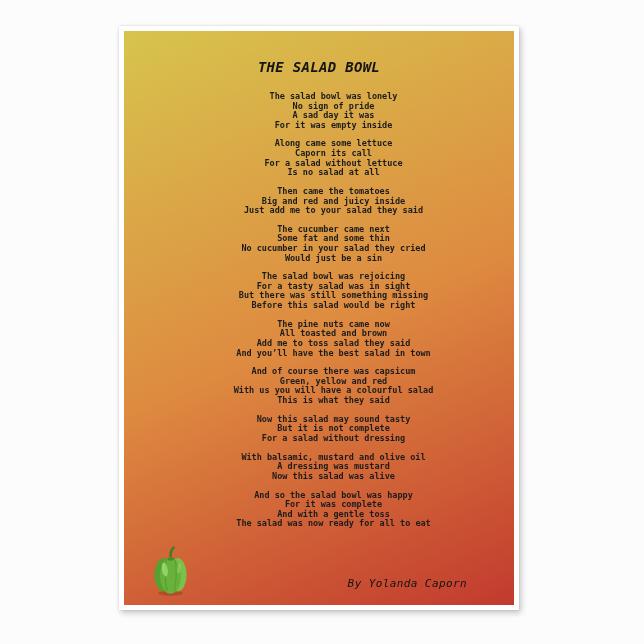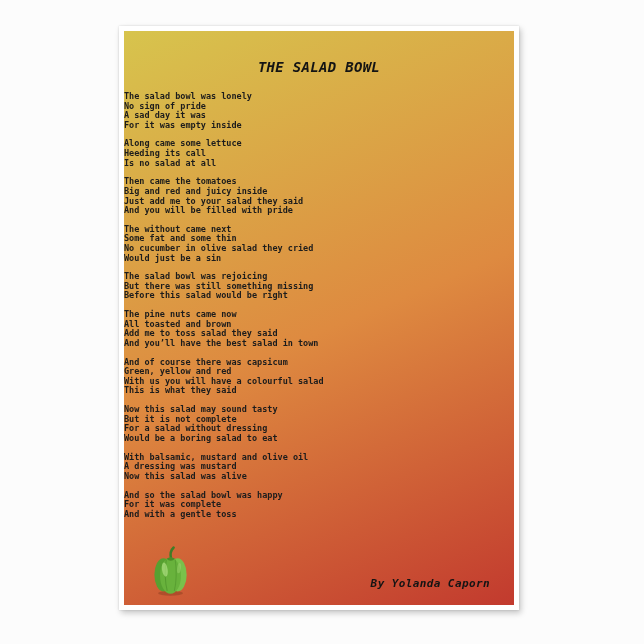--- a/index.html
+++ b/index.html
@@ -38,44 +38,46 @@
     margin: 28px 0 17px 0;
     text-align: center;
     font-style: italic;
     font-weight: bold;
     font-size: 14px;
     line-height: 16px;
     letter-spacing: 0.3px;
     color: #141414;
   }
   .poem {
+    text-align: center;
     font-weight: bold;
     font-size: 8.5px;
     line-height: 9.55px;
     letter-spacing: 0px;
+    padding-left: 29px;
   }
   .poem p {
     margin: 0 0 9.3px 0;
   }
   .poem .line {
     display: block;
   }
   .pepper {
     position: absolute;
     left: 28px;
     bottom: 8px;
     width: 38px;
     height: 52px;
   }
   .author {
     position: absolute;
-    right: 24px;
+    right: 47px;
     bottom: 15px;
     font-style: italic;
-    font-weight: bold;
+    font-weight: normal;
     font-size: 11px;
     letter-spacing: 0.4px;
     color: #141414;
   }
 </style>
 </head>
 <body style="background: rgb(252, 252, 252);">
 
 <div class="page">
   <div class="poster-frame">
@@ -85,67 +87,68 @@
 
       <div class="poem" id="poem">
           <p>
             <span class="line">The salad bowl was lonely</span>
             <span class="line">No sign of pride</span>
             <span class="line">A sad day it was</span>
             <span class="line">For it was empty inside</span>
           </p>
           <p>
             <span class="line">Along came some lettuce</span>
-            <span class="line">Heeding its call</span>
+            <span class="line">Caporn its call</span>
+            <span class="line">For a salad without lettuce</span>
             <span class="line">Is no salad at all</span>
           </p>
           <p>
             <span class="line">Then came the tomatoes</span>
             <span class="line">Big and red and juicy inside</span>
             <span class="line">Just add me to your salad they said</span>
-            <span class="line">And you will be filled with pride</span>
           </p>
           <p>
-            <span class="line">The without came next</span>
+            <span class="line">The cucumber came next</span>
             <span class="line">Some fat and some thin</span>
-            <span class="line">No cucumber in olive salad they cried</span>
+            <span class="line">No cucumber in your salad they cried</span>
             <span class="line">Would just be a sin</span>
           </p>
           <p>
             <span class="line">The salad bowl was rejoicing</span>
+            <span class="line">For a tasty salad was in sight</span>
             <span class="line">But there was still something missing</span>
             <span class="line">Before this salad would be right</span>
           </p>
           <p>
             <span class="line">The pine nuts came now</span>
             <span class="line">All toasted and brown</span>
             <span class="line">Add me to toss salad they said</span>
             <span class="line">And you’ll have the best salad in town</span>
           </p>
           <p>
             <span class="line">And of course there was capsicum</span>
             <span class="line">Green, yellow and red</span>
             <span class="line">With us you will have a colourful salad</span>
             <span class="line">This is what they said</span>
           </p>
           <p>
             <span class="line">Now this salad may sound tasty</span>
             <span class="line">But it is not complete</span>
             <span class="line">For a salad without dressing</span>
-            <span class="line">Would be a boring salad to eat</span>
           </p>
           <p>
             <span class="line">With balsamic, mustard and olive oil</span>
             <span class="line">A dressing was mustard</span>
             <span class="line">Now this salad was alive</span>
           </p>
           <p>
             <span class="line">And so the salad bowl was happy</span>
             <span class="line">For it was complete</span>
             <span class="line">And with a gentle toss</span>
+            <span class="line">The salad was now ready for all to eat</span>
           </p>
         </div>
 
       <svg class="pepper" viewBox="0 0 40 54" aria-hidden="true">
         <ellipse cx="19.5" cy="50.5" rx="13" ry="2.6" fill="rgba(80,30,10,0.25)"></ellipse>
         <path d="M20 14 C19 9.5 19.3 5.5 22.8 2.3" stroke="#3f7d26" stroke-width="2.6" fill="none" stroke-linecap="round"></path>
         <ellipse cx="12" cy="31" rx="9.5" ry="17.5" fill="#57a031"></ellipse>
         <ellipse cx="27" cy="31" rx="9.5" ry="17.5" fill="#79c14b"></ellipse>
         <ellipse cx="19.5" cy="32" rx="11" ry="19" fill="#68b23c"></ellipse>
         <path d="M15 15 C13.6 25 13.8 39 16 48" stroke="#4c8f2a" stroke-width="1.1" fill="none" opacity="0.65"></path>

